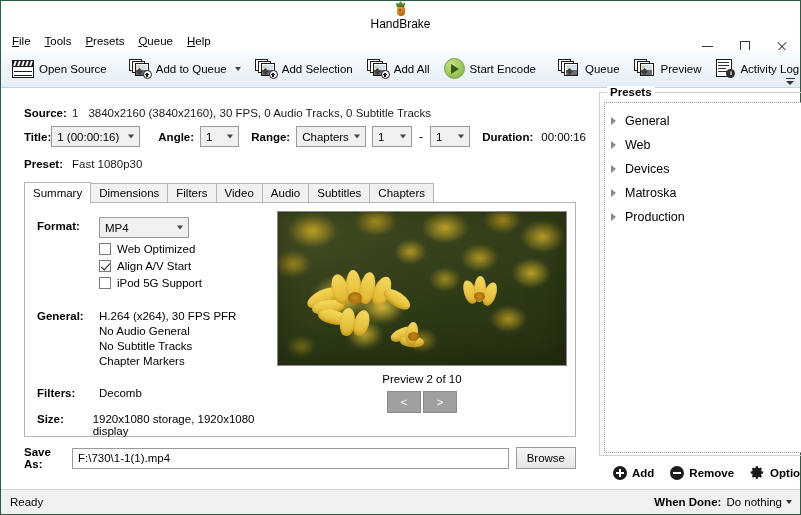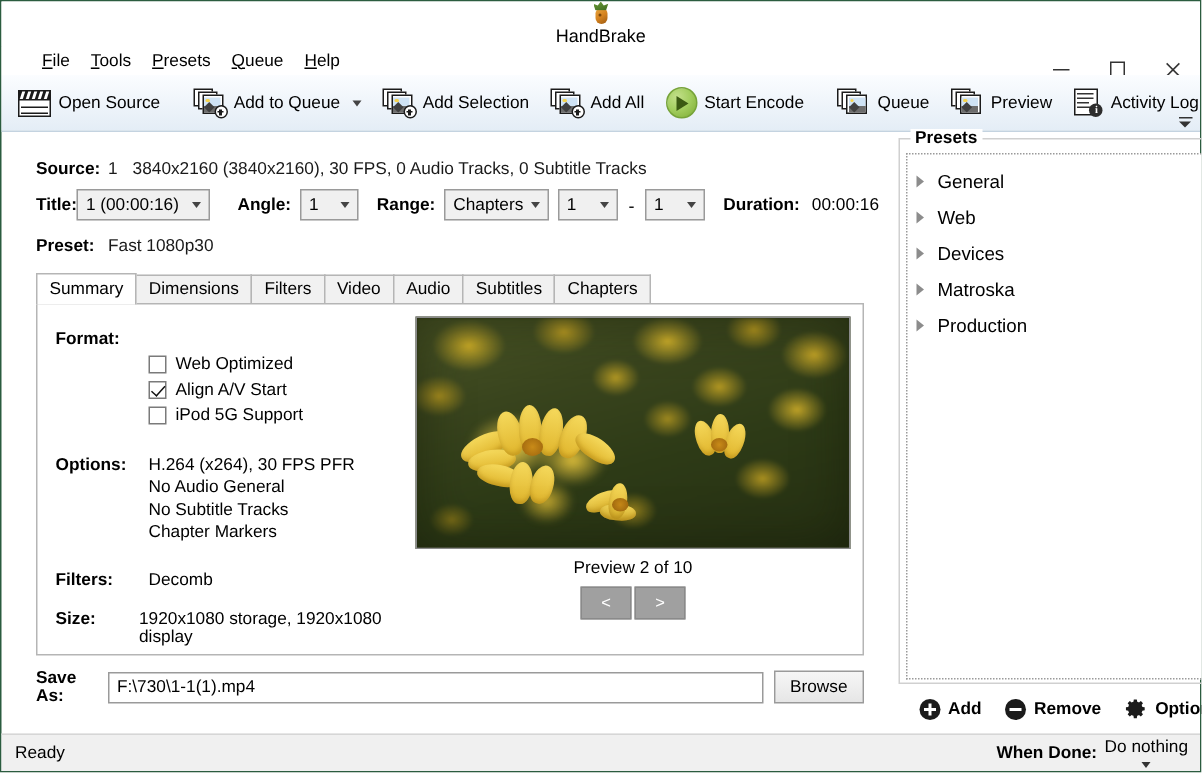--- a/index.html
+++ b/index.html
@@ -60,21 +60,21 @@
     content: ""; position: absolute; left: 0; top: 5px; width: 12px; height: 1px; background: #333;
   }
   .wb-close:before { transform: rotate(45deg); }
   .wb-close:after { transform: rotate(-45deg); }
 
   
   .menubar {
     height: 19px; min-height: 19px;
     background: #ffffff;
     display: flex; align-items: center;
-    padding-left: 20px;
+    padding-left: 4px;
     font-size: 11.5px;
   }
   .menu-item { padding: 2px 7px; cursor: default; }
   .menu-item u { text-decoration: underline; }
 
   
   .toolbar {
     height: 38px; min-height: 38px;
     background: linear-gradient(180deg,#fbfdff 0%,#eef4fa 55%,#e4edf6 100%);
     border-bottom: 1px solid #c4d3e0;
@@ -335,21 +335,21 @@
 
   
   .statusbar {
     height: 25px; min-height: 25px; background: #f0f0f0;
     border-top: 1px solid #d6d6d6;
     display: flex; align-items: center; padding: 0 8px 0 9px;
   }
   .status-left { font-size: 11.5px; }
   .status-right { margin-left: auto; display: flex; align-items: center; gap: 5px; }
   .wd-lbl { font-size: 11.5px; font-weight: bold; }
-  .wd-val { font-size: 11.5px; cursor: default; display:flex; align-items:center; gap:4px;flex-direction:column; }
+  .wd-val { font-size: 11.5px; cursor: default; display:flex; align-items:center; gap:4px; }
   .wd-caret { width:0;height:0;border-left:3.5px solid transparent;border-right:3.5px solid transparent;border-top:4px solid #333; }
 </style>
 </head>
 <body>
 
 <div class="window">
 
   <div class="titlebar">
     <div class="app-icon">
       <div class="pine-body"></div>
@@ -551,37 +551,41 @@
           <div class="tab">
               <span>Chapters</span>
             </div>
         </div>
 
         <div class="tab-content">
 
           <div class="summary-left">
             <div class="sum-row">
               <div class="sum-lbl">Format:</div>
+              <div class="fake-select fmt-select">
+                <span>MP4</span>
+                  <span class="chev"></span>
+              </div>
             </div>
 
             <div class="chk-row">
               <div class="chk"></div>
               <span class="chk-lbl">Web Optimized</span>
             </div>
             <div class="chk-row">
               <div class="chk checked"></div>
               <span class="chk-lbl">Align A/V Start</span>
             </div>
             <div class="chk-row">
               <div class="chk"></div>
               <span class="chk-lbl">iPod 5G Support</span>
             </div>
 
             <div class="sum-row" style="margin-top:18px">
-              <div class="sum-lbl">Options:</div>
+              <div class="sum-lbl">General:</div>
               <div class="tracks-list">
                 <div>H.264 (x264), 30 FPS PFR</div>
                 <div>No Audio General</div>
                 <div>No Subtitle Tracks</div>
                 <div>Chapter Markers</div>
               </div>
             </div>
 
             <div class="sum-row" style="margin-top:15px">
               <div class="sum-lbl">Filters:</div>

